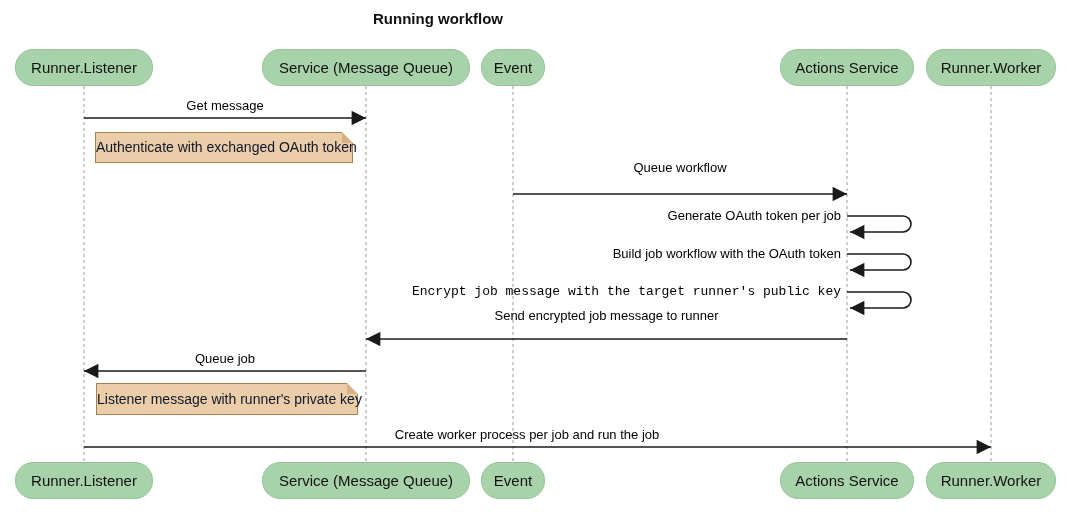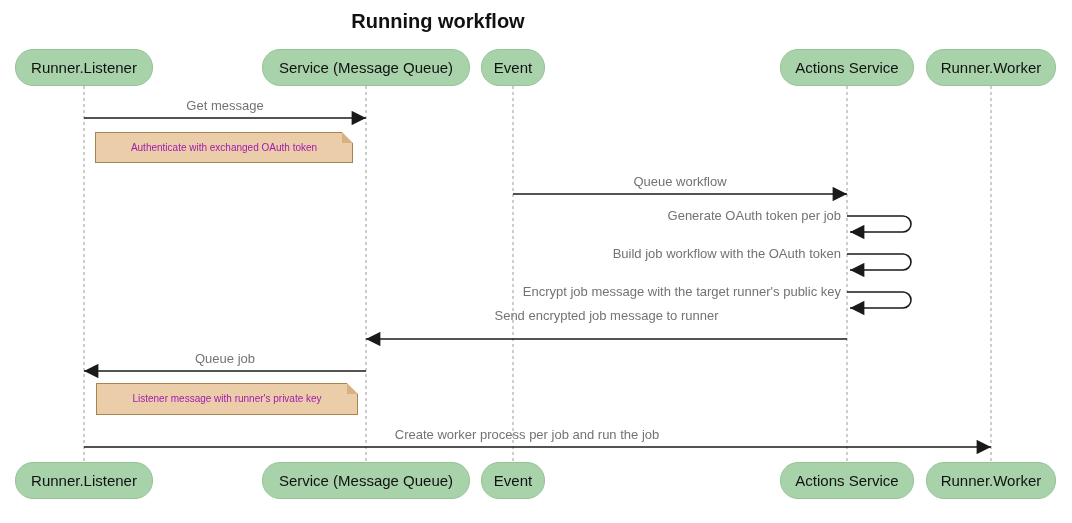--- a/index.html
+++ b/index.html
@@ -5,47 +5,47 @@
   html,body{margin:0;padding:0;background:#ffffff;}
   #diagram{
     position:relative;
     width:1072px;height:523px;
     background:#ffffff;
     font-family:"Liberation Sans", sans-serif;
     overflow:hidden;
   }
   .title{
     position:absolute;top:10px;left:0;width:876px;
-    text-align:center;font-size:20px;font-weight:700;color:#111111;
+    text-align:center;font-size:15px;font-weight:700;color:#111111;
   }
   svg{position:absolute;top:0;left:0;}
   .actor{
     position:absolute;
     background:var(--actor-fill,#a8d2a9);
     border:1px solid var(--actor-border,#96c497);
     border-radius:18px;
     display:flex;align-items:center;justify-content:center;
     font-size:15px;color:#111111;
     box-sizing:border-box;
     white-space:nowrap;
   }
   .msg-label{
     position:absolute;
-    font-size:13px;color:#737373;
+    font-size:13px;color:#000000;
     white-space:nowrap;
     height:16px;line-height:16px;
   }
   .msg-label.centered{transform:translateX(-50%);}
   .msg-label.right-aligned{text-align:right;}
   .note{
     position:absolute;
     background:var(--note-fill,#ebcda9);
     border:1px solid var(--note-border,#a8824f);
     box-sizing:border-box;
-    font-size:10px;color:#a21caf;
+    font-size:14px;color:#0f172a;
     text-align:center;
     white-space:nowrap;
   }
   .note .fold{
     position:absolute;top:-1px;right:-1px;
     width:0;height:0;
     border-top:11px solid #ffffff;
     border-left:11px solid var(--note-fold,#d7b184);
   }
   .note .note-text{position:relative;z-index:1;}
@@ -104,21 +104,21 @@
       <span>Actions Service</span>
     </div>
     <div class="actor" style="left: 926px; top: 49px; width: 130px; height: 37px;">
       <span>Runner.Worker</span>
     </div>
     <div class="actor" style="left: 926px; top: 462px; width: 130px; height: 37px;">
       <span>Runner.Worker</span>
     </div>
     <div class="msg-label centered" style="left: 225px; top: 98px;">Get message</div>
     <div class="note" style="left: 95px; top: 132px; width: 258px; height: 31px; line-height: 29px;"><span class="fold"></span><span class="note-text">Authenticate with exchanged OAuth token</span></div>
-    <div class="msg-label centered" style="left: 680px; top: 174px;">Queue workflow</div>
+    <div class="msg-label centered" style="left: 680px; top: 160px;">Queue workflow</div>
     <div class="msg-label right-aligned" style="right: 231px; top: 208px;">Generate OAuth token per job</div>
     <div class="msg-label right-aligned" style="right: 231px; top: 246px;">Build job workflow with the OAuth token</div>
-    <div class="msg-label right-aligned" style="right: 231px; top: 284px;">Encrypt job message with the target runner's public key</div>
+    <div class="msg-label right-aligned" style="right: 231px; top: 284px; font-family: Liberation Mono, monospace;">Encrypt job message with the target runner's public key</div>
     <div class="msg-label centered" style="left: 606.5px; top: 308px;">Send encrypted job message to runner</div>
     <div class="msg-label centered" style="left: 225px; top: 351px;">Queue job</div>
     <div class="note" style="left: 96px; top: 383px; width: 262px; height: 32px; line-height: 30px;"><span class="fold"></span><span class="note-text">Listener message with runner's private key</span></div>
     <div class="msg-label centered" style="left: 527px; top: 427px;">Create worker process per job and run the job</div>
   </div>
 
 </body></html>

